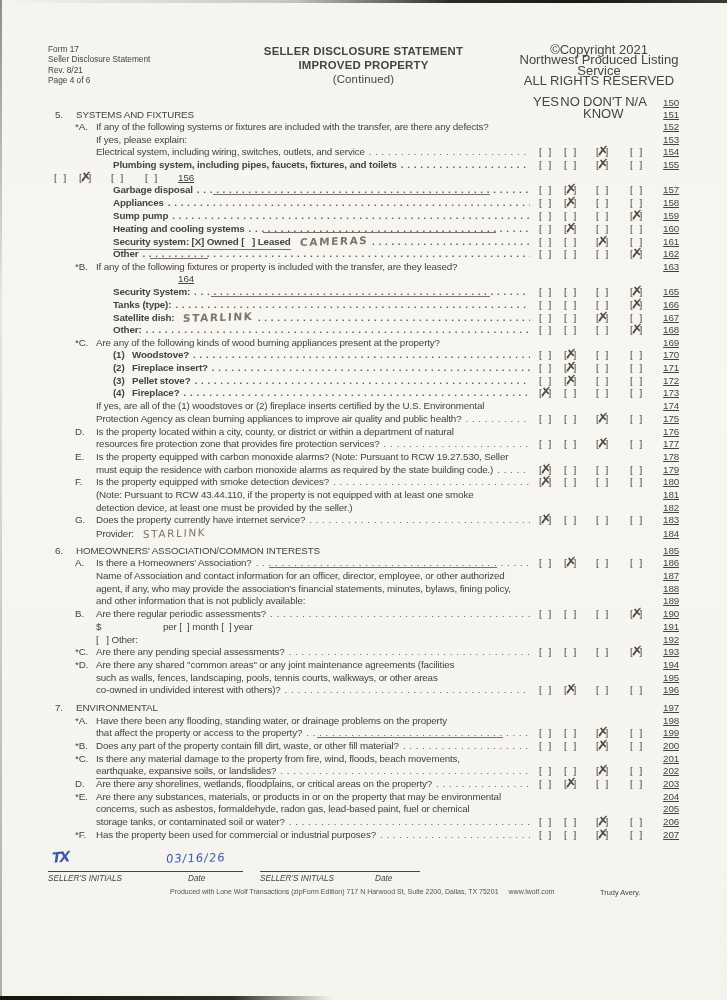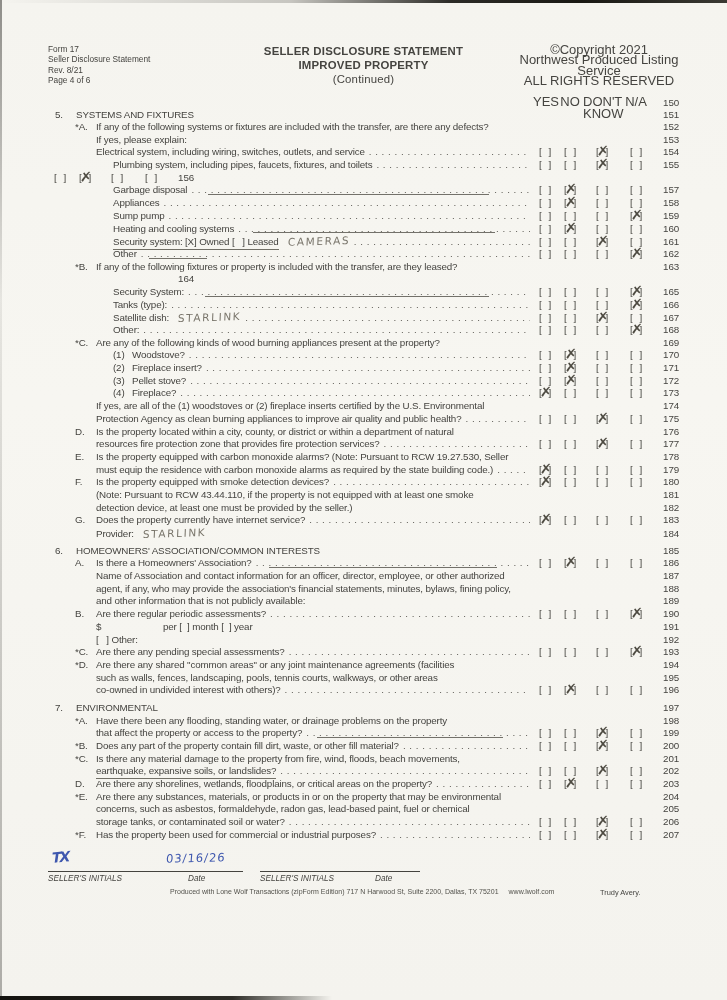--- a/index.html
+++ b/index.html
@@ -26,40 +26,40 @@
 
   
   .rows { margin-top:9px; }
   .frow { display:flex; align-items:baseline; height:12.7px; line-height:12.7px;
     font-size:9.8px; letter-spacing:-0.15px; white-space:nowrap; }
   .frow.gap { margin-top:5px; }
   .ftext { flex:1 1 auto; display:flex; align-items:baseline; overflow:hidden; min-width:0; }
   .i0 .ftext { padding-left:7px; }
   .i1 .ftext { padding-left:27px; }
   .i2 .ftext { padding-left:48px; }
-  .i3 .ftext { padding-left:65px; }
+  .i3 .ftext { padding-left:65px;font-weight:bold; }
   .fprefix { flex:0 0 21px; }
   .i3 .fprefix { flex:0 0 19px; }
   .flabel { flex:0 0 auto; }
   .flabel.ul { border-bottom:1px solid #716f66; }
   .hw { margin-left:9px; color:#7a766c; font-size:10.5px; letter-spacing:1.6px;
     font-family:"DejaVu Sans", sans-serif; display:inline-block; transform:rotate(-1.6deg) skewX(-4deg); }
   .leader { flex:1 1 auto; overflow:hidden; position:relative; margin:0 3px 0 4px; color:#5b5953; min-width:8px; }
   .leader::before { content:". . . . . . . . . . . . . . . . . . . . . . . . . . . . . . . . . . . . . . . . . . . . . . . . . . . . . . . . . . . . . . . . . . . . . . . . . . . . . . . . . . . . . . ."; letter-spacing:.5px; }
   .blank { position:absolute; border-bottom:1.2px solid #73716a; }
   .blank.mid { left:5%; right:12%; bottom:2px; }
   .blank.short { left:2%; width:58px; bottom:2px; }
 
   .fboxes { flex:0 0 120px; display:flex; align-items:baseline; }
   .cb { display:inline-block; text-align:center; color:#45443f; position:relative; }
   .c0 { width:24px; } .c1 { width:26px; } .c2 { width:38px; } .c3 { width:30px; }
   .cb .x { display:inline-block; width:7px; font-style:normal; }
   .cb.on .x { color:#4e4b42; transform:rotate(-6deg) scale(1.7,1.3) translateY(-.5px); font-size:9.5px; }
   .colhead { display:inline-block; text-align:center; font-size:13px; letter-spacing:0; }
-  .fnum { flex:0 0 26px; text-align:right; }
+  .fnum { flex:0 0 26px; text-align:right;text-decoration:underline; }
 
   
   .footer { position:relative; margin-top:9px; height:70px; font-size:8.2px; color:#454440; }
   .hw-blue { position:absolute; color:#3e57ae; font-family:"DejaVu Sans", sans-serif; }
   .hw-initials { left:4px; top:-2px; font-size:14px; letter-spacing:-2px;
     transform:rotate(-6deg) skewX(-14deg); font-weight:bold; }
   .hw-date { left:118px; top:0; font-size:11.5px; letter-spacing:1px; transform:rotate(-1.5deg) skewX(-6deg); }
   .sig { position:absolute; top:20px; border-top:1.2px solid #45443f; padding-top:2px;font-style:italic; }
   .sig1 { left:0; width:195px; }
   .sig2 { left:212px; width:160px; }

